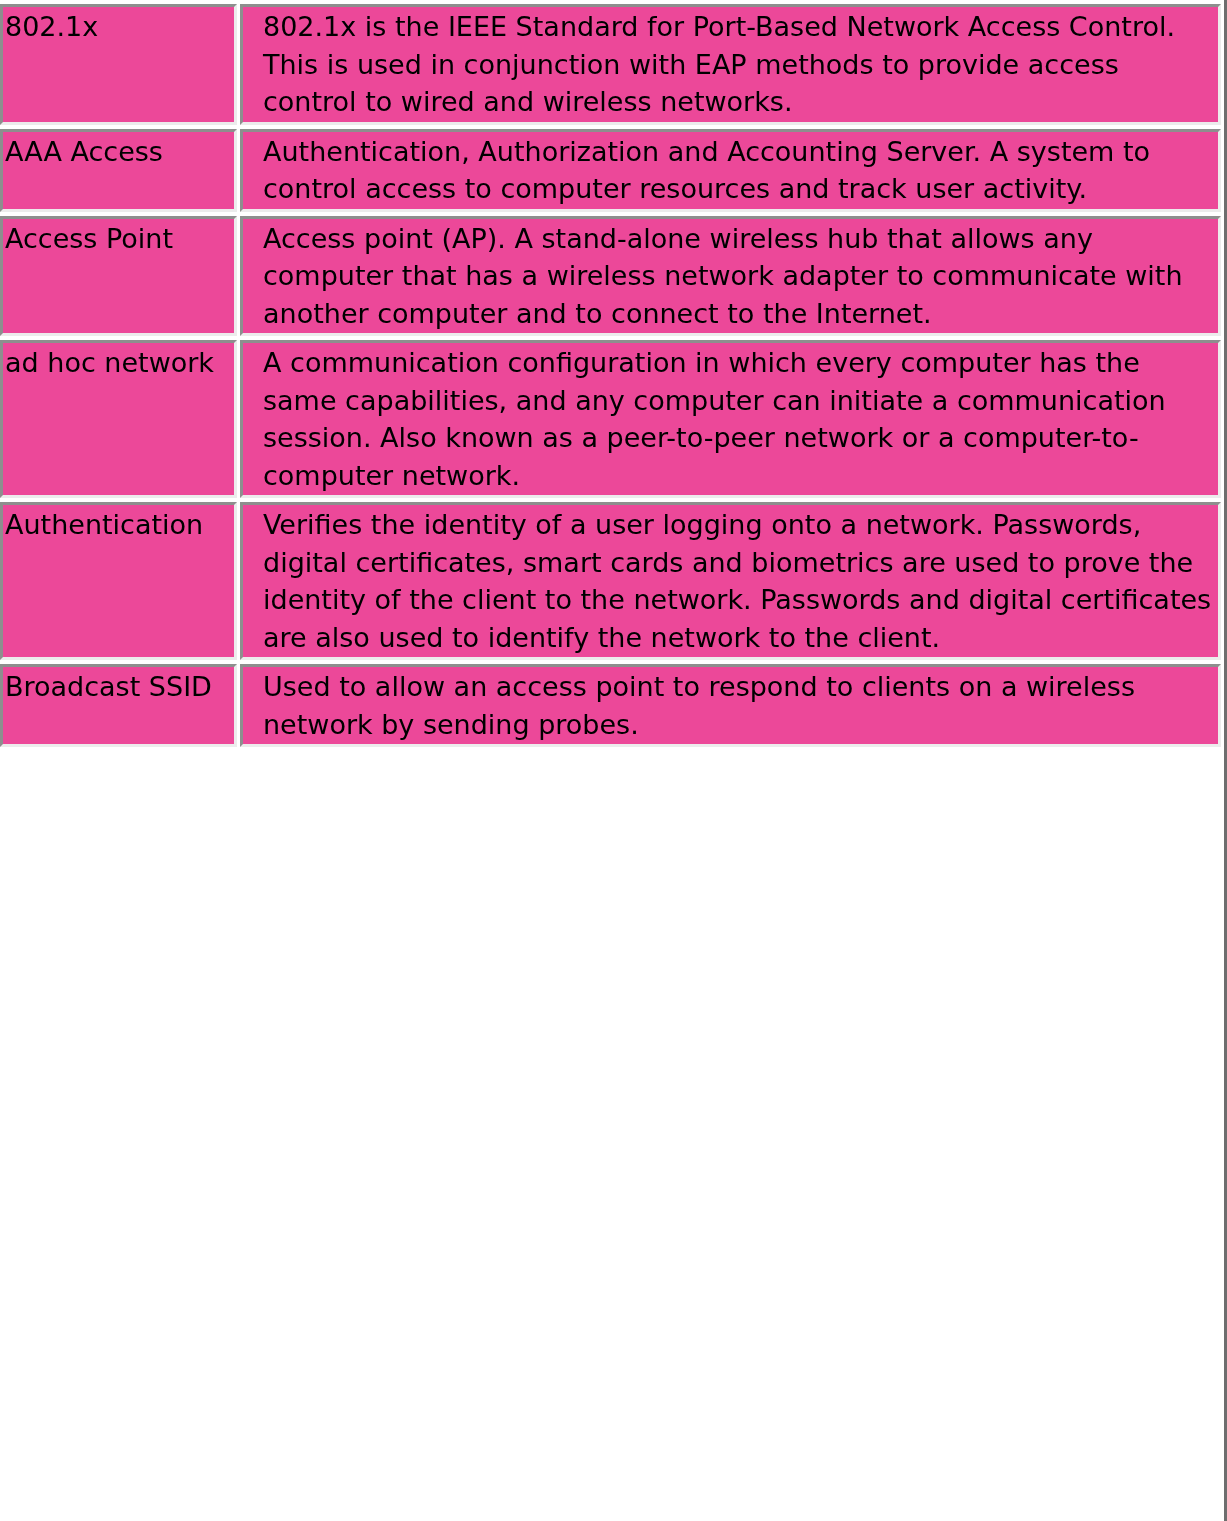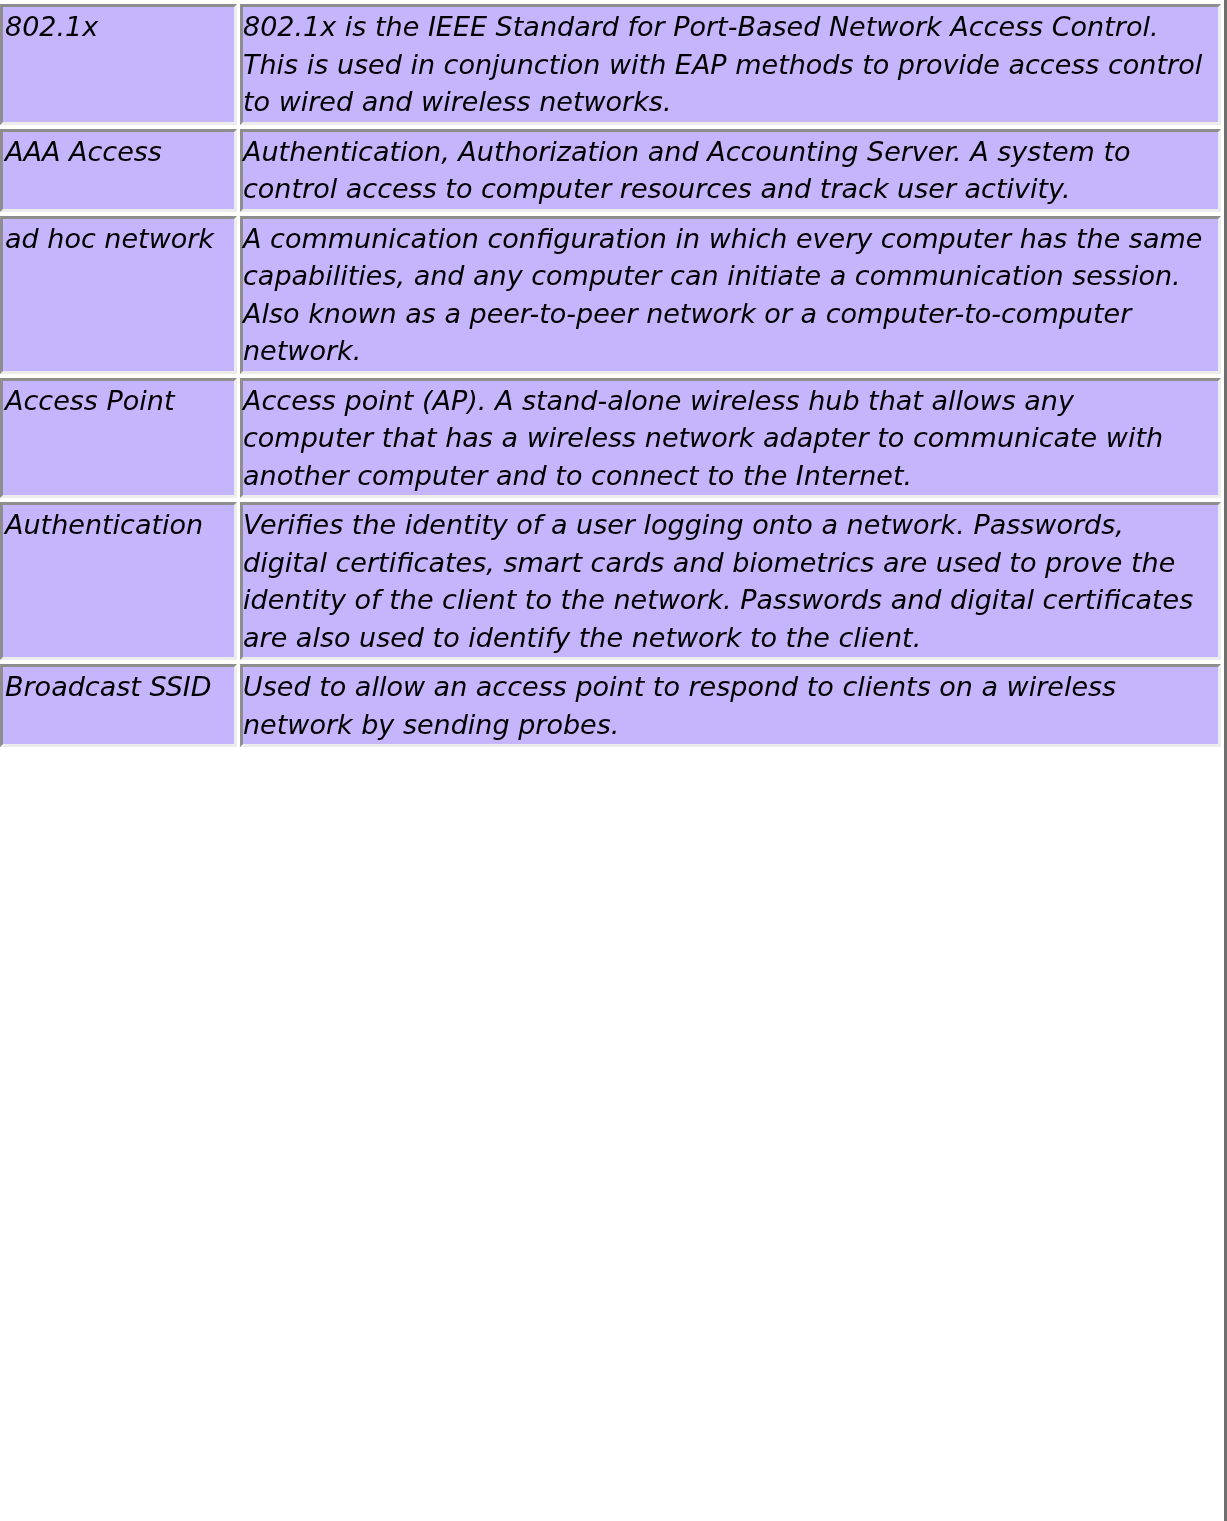--- a/index.html
+++ b/index.html
@@ -34,25 +34,24 @@
     table.glossary col.term-col { width: 237px; }
     table.glossary col.def-col { width: auto; }
     table.glossary td {
       border-top: 3px solid #8e8e8e;
       border-left: 3px solid #8e8e8e;
       border-bottom: 3px solid #ececec;
       border-right: 3px solid #ececec;
       padding: 1px 0 1px 2px;
       vertical-align: top;
       word-wrap: break-word;
-      background: #c4b5fd;
-      font-style: italic;
+      background: #ec4899;
     }
     table.glossary td.term { padding-left: 2px; }
-    table.glossary td.def { padding-left: 0; padding-right: 6px; }
+    table.glossary td.def { padding-left: 20px; padding-right: 6px; }
     table.glossary tr.center-term td.term { vertical-align: middle; }
   </style>
 </head>
 <body>
 
 <div class="glossary-wrap">
   <table class="glossary">
     <colgroup>
       <col class="term-col">
       <col class="def-col">
@@ -60,26 +59,26 @@
     <tbody>
       <tr>
         <td class="term">802.1x</td>
         <td class="def">802.1x is the IEEE Standard for Port-Based Network Access Control. This is used in conjunction with EAP methods to provide access control to wired and wireless networks.</td>
       </tr>
       <tr>
         <td class="term">AAA Access</td>
         <td class="def">Authentication, Authorization and Accounting Server. A system to control access to computer resources and track user activity.</td>
       </tr>
       <tr>
+        <td class="term">Access Point</td>
+        <td class="def">Access point (AP). A stand-alone wireless hub that allows any computer that has a wireless network adapter to communicate with another computer and to connect to the Internet.</td>
+      </tr>
+      <tr>
         <td class="term">ad hoc network</td>
         <td class="def">A communication configuration in which every computer has the same capabilities, and any computer can initiate a communication session. Also known as a peer-to-peer network or a computer-to-computer network.</td>
-      </tr>
-      <tr>
-        <td class="term">Access Point</td>
-        <td class="def">Access point (AP). A stand-alone wireless hub that allows any computer that has a wireless network adapter to communicate with another computer and to connect to the Internet.</td>
       </tr>
       <tr>
         <td class="term">Authentication</td>
         <td class="def">Verifies the identity of a user logging onto a network. Passwords, digital certificates, smart cards and biometrics are used to prove the identity of the client to the network. Passwords and digital certificates are also used to identify the network to the client.</td>
       </tr>
       <tr>
         <td class="term">Broadcast SSID</td>
         <td class="def">Used to allow an access point to respond to clients on a wireless network by sending probes.</td>
       </tr>
     </tbody>

